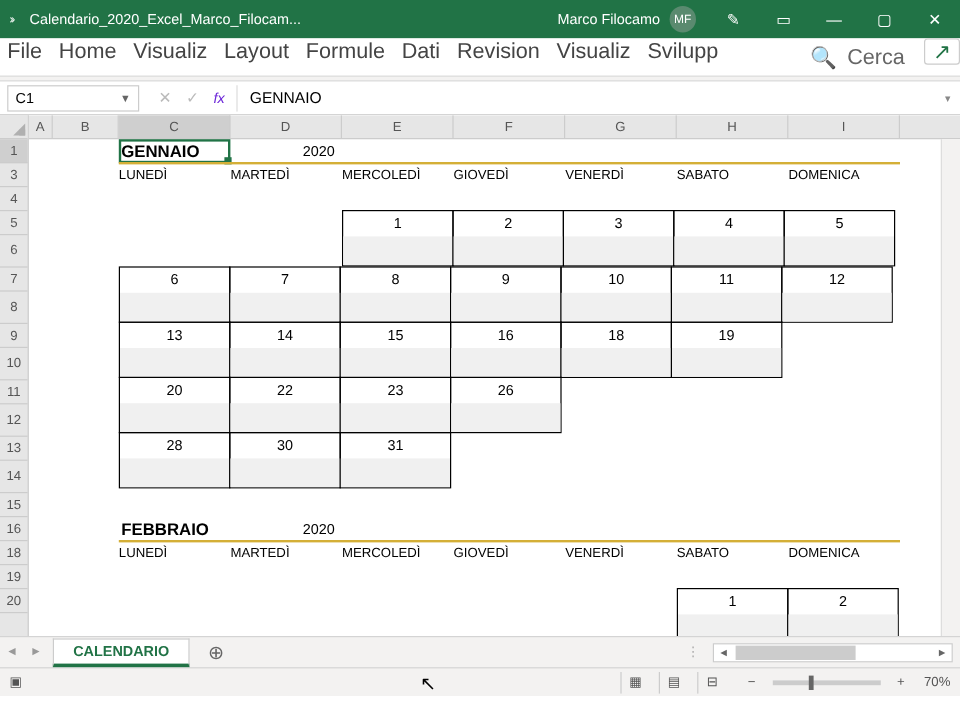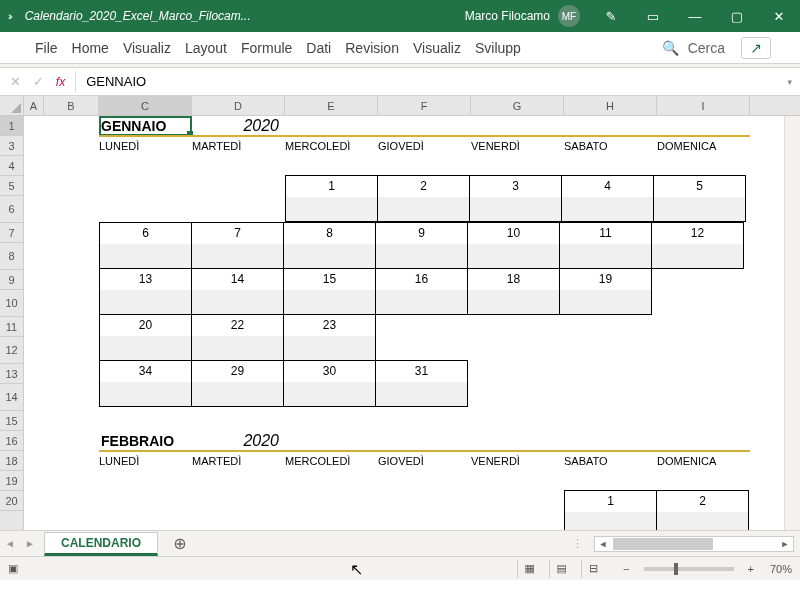--- a/index.html
+++ b/index.html
@@ -2,43 +2,43 @@
 <html><head>
 <meta charset="utf-8">
 <style>
 * { margin: 0; padding: 0; box-sizing: border-box; font-family: "Segoe UI", Arial, sans-serif; }
 body { width: 800px; height: 600px; background: #fff; overflow: hidden; position: relative; }
 
 
 .titlebar { height: 32px; background: #217346; color: #fff; display: flex; align-items: center; font-size: 12px; }
 .titlebar .left { display: flex; align-items: center; gap: 8px; padding-left: 8px; }
 .titlebar .chevrons { font-size: 10px; letter-spacing: -2px; }
-.titlebar .docname { margin-left: 6px; font-style: italic; }
+.titlebar .docname { margin-left: 6px; }
 .titlebar .center { flex: 1; }
 .titlebar .right { display: flex; align-items: center; height: 100%; }
 .titlebar .user { margin-right: 8px; }
 .titlebar .avatar { width: 22px; height: 22px; border-radius: 50%; background: #5a8a6f; display: inline-flex; align-items: center; justify-content: center; font-size: 10px; margin-right: 10px; }
 .titlebar .tbtn { width: 42px; height: 32px; display: flex; align-items: center; justify-content: center; font-size: 13px; }
 
 
-.ribbon { height: 32px; background: #fff; border-bottom: 1px solid #d4d4d4; display: flex; align-items: center; padding: 0 29px; font-size: 14px; color: #444; gap: 2px; }
+.ribbon { height: 32px; background: #fff; border-bottom: 1px solid #d4d4d4; display: flex; padding: 0 0; font-size: 18px; color: #444; gap: 2px; }
 .ribbon .tab { padding: 0 6px; white-space: nowrap; overflow: hidden; }
 .ribbon .spacer { flex: 1; }
 .ribbon .search { display: flex; align-items: center; gap: 8px; color: #666; }
 .ribbon .sharebtn { width: 30px; height: 22px; border: 1px solid #ccc; border-radius: 3px; display: flex; align-items: center; justify-content: center; margin-left: 14px; color: #217346; }
 
 
 .ribbonbody { height: 4px; background: #f3f2f1; border-bottom: 1px solid #d4d4d4; }
 
 
 .formulabar { height: 28px; background: #fff; border-bottom: 1px solid #d4d4d4; display: flex; align-items: center; font-size: 13px; }
 .namebox { width: 110px; height: 22px; border: 1px solid #ccc; margin: 0 6px; display: flex; align-items: center; justify-content: space-between; padding: 0 6px; font-size: 12px; }
 .namebox .dd { font-size: 9px; color: #666; }
 .fxbtns { display: flex; align-items: center; gap: 12px; padding: 0 10px; color: #bbb; border-right: 1px solid #ddd; height: 22px; }
-.fxbtns .fx { font-style: italic; color: #be185d; font-size: 12px; }
+.fxbtns .fx { font-style: italic; color: #6d28d9; font-size: 12px; }
 .fxinput { flex: 1; padding: 0 10px; font-size: 13px; display: flex; align-items: center; justify-content: space-between; padding-right: 8px; }
 .fxinput .expand { font-size: 9px; color: #888; }
 
 
 .gridwrap { position: relative; height: 434px; background: #fff; display: flex; }
 .rowhdrs { width: 24px; background: #e6e6e6; border-right: 1px solid #ccc; }
 .corner { height: 20px; border-bottom: 1px solid #ccc; background: #e6e6e6; position: relative; }
 .corner::after { content: ""; position: absolute; right: 2px; bottom: 2px; border: 5px solid transparent; border-right-color: #b0b0b0; border-bottom-color: #b0b0b0; }
 .rowhdr { height: 20px; border-bottom: 1px solid #ccc; font-size: 11px; color: #555; display: flex; align-items: center; justify-content: center; }
 .rowhdr.tall { height: 27px; }
@@ -54,21 +54,21 @@
 .cells { position: relative; }
 
 
 .selcell { position: absolute; left: 75px; top: 0; width: 93px; height: 20px; border: 2px solid #217346; pointer-events: none; }
 .selcell::after { content: ""; position: absolute; right: -3px; bottom: -3px; width: 6px; height: 6px; background: #217346; }
 
 
 .cal { position: absolute; left: 75px; top: 0; width: 651px; }
 .monthrow { height: 20px; display: flex; align-items: center; }
 .monthname { font-weight: bold; font-size: 14px; width: 93px; padding-left: 2px; }
-.year { font-size: 16px; width: 93px; text-align: right; padding-right: 6px; font-style: italic; }
+.year { font-size: 12px; width: 93px; text-align: right; padding-right: 6px; }
 .hrline { position: absolute; left: 0; right: 0; border-top: 2px solid #d4af37; }
 .dayhdrs { height: 20px; display: flex; font-size: 11px; }
 .dayhdr { width: 93px; line-height: 20px; }
 
 .calgrid { position: absolute; display: flex; flex-wrap: wrap; }
 .calcell { width: 93px; height: 47px; border: 1px solid #000; margin-left: -1px; margin-top: -1px; position: relative; }
 .calcell .num { text-align: center; font-size: 12px; padding-top: 3px; }
 .calcell .shade { position: absolute; bottom: 0; left: 0; right: 0; height: 24px; background: #f0f0f0; }
 .calrow { display: flex; }
 
@@ -129,20 +129,24 @@
     <span>🔍</span>
     <span>Cerca</span>
   </div>
   <div class="sharebtn">
     <span>↗</span>
   </div>
 </div>
 <div class="ribbonbody"></div>
 
 <div class="formulabar">
+  <div class="namebox">
+    <span>C1</span>
+    <span class="dd">▼</span>
+  </div>
   <div class="fxbtns">
     <span>✕</span>
     <span>✓</span>
     <span class="fx">fx</span>
   </div>
   <div class="fxinput">
     <span>GENNAIO</span>
     <span class="expand">▾</span>
   </div>
 </div>
@@ -290,28 +294,28 @@
                 <div class="shade"></div>
               </div>
               <div class="calcell">
                 <div class="num">22</div>
                 <div class="shade"></div>
               </div>
               <div class="calcell">
                 <div class="num">23</div>
                 <div class="shade"></div>
               </div>
-            </div>
-            <div class="calrow">
-              <div class="calcell">
-                <div class="num">34</div>
-                <div class="shade"></div>
-              </div>
-              <div class="calcell">
-                <div class="num">29</div>
+              <div class="calcell">
+                <div class="num">26</div>
+                <div class="shade"></div>
+              </div>
+            </div>
+            <div class="calrow">
+              <div class="calcell">
+                <div class="num">28</div>
                 <div class="shade"></div>
               </div>
               <div class="calcell">
                 <div class="num">30</div>
                 <div class="shade"></div>
               </div>
               <div class="calcell">
                 <div class="num">31</div>
                 <div class="shade"></div>
               </div>

